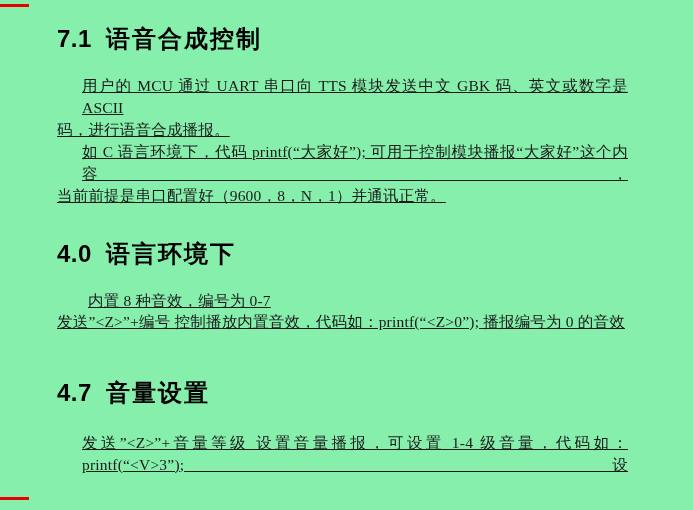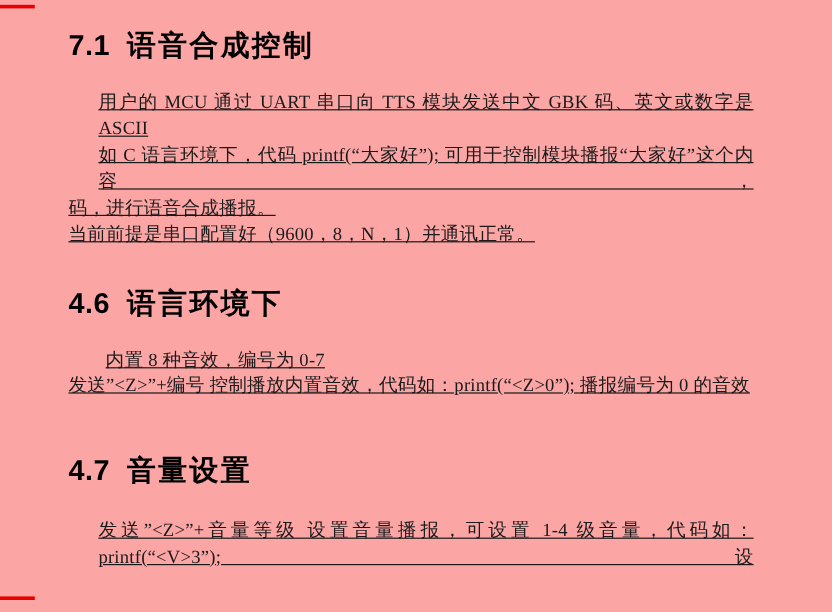--- a/index.html
+++ b/index.html
@@ -40,38 +40,38 @@
   .indent2{padding-left:31px;}
   .stretch{
     text-align:justify;
     text-align-last:justify;
     white-space:normal;
   }
 </style>
 </head>
 <body>
 
-<div id="page" style="background: #fca5a5; color: rgb(26, 26, 26);">
+<div id="page" style="background: #86efac; color: rgb(26, 26, 26);">
 
   <div id="crop-top" class="crop-mark" style="background: rgb(230, 0, 0);"></div>
   <div id="crop-bottom" class="crop-mark" style="background: rgb(230, 0, 0);"></div>
 
   <div id="heading-1" class="heading">
     <span class="num">7.1</span><span class="ttl">语音合成控制</span>
   </div>
 
   <div id="sec1-body" class="body-block">
     <div class="line stretch indent">用户的 MCU 通过 UART 串口向 TTS 模块发送中文 GBK 码、英文或数字是 ASCII</div>
+    <div class="line">码，进行语音合成播报。</div>
     <div class="line stretch indent">如 C 语言环境下，代码 printf(“大家好”); 可用于控制模块播报“大家好”这个内容，</div>
-    <div class="line">码，进行语音合成播报。</div>
     <div class="line">当前前提是串口配置好（9600，8，N，1）并通讯正常。</div>
   </div>
 
   <div id="heading-2" class="heading">
-    <span class="num">4.6</span><span class="ttl">语言环境下</span>
+    <span class="num">4.0</span><span class="ttl">语言环境下</span>
   </div>
 
   <div id="sec2-body" class="body-block">
     <div class="line indent2">内置 8 种音效，编号为 0-7</div>
     <div class="line">发送”&lt;Z&gt;”+编号 控制播放内置音效，代码如：printf(“&lt;Z&gt;0”); 播报编号为 0 的音效</div>
   </div>
 
   <div id="heading-3" class="heading">
     <span class="num">4.7</span><span class="ttl">音量设置</span>
   </div>

